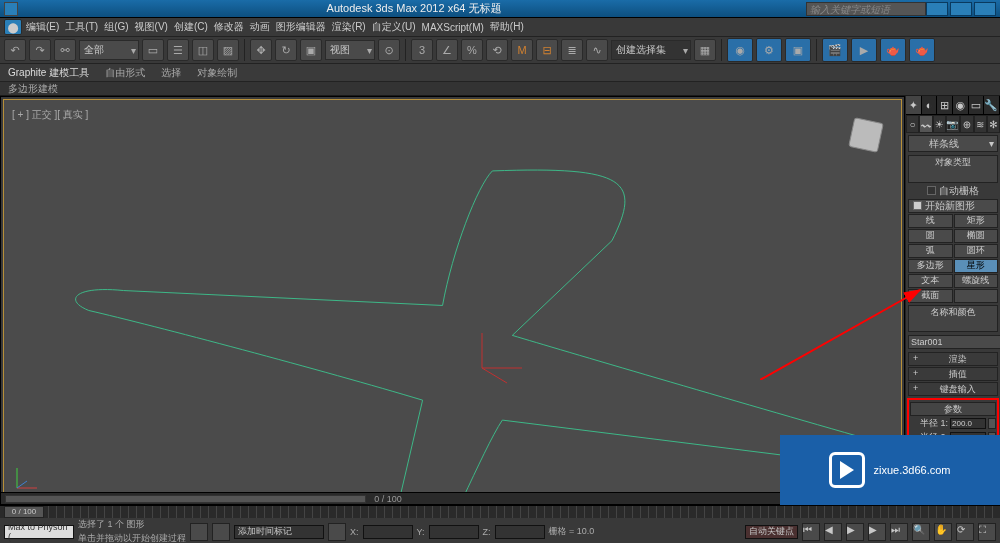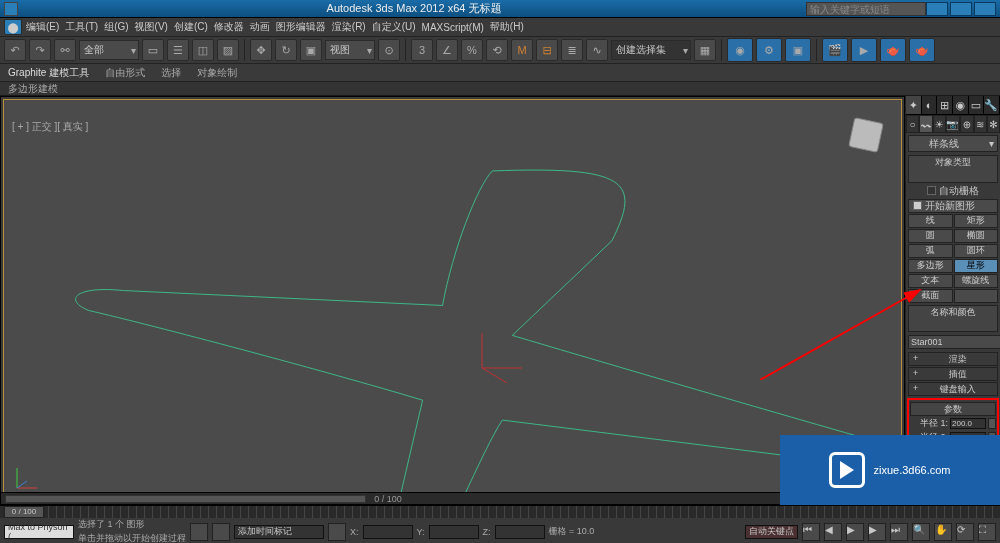--- a/index.html
+++ b/index.html
@@ -2,39 +2,39 @@
 <html><head>
 <meta charset="utf-8">
 <style>
 *{box-sizing:border-box;margin:0;padding:0;font-family:"Microsoft YaHei",SimSun,Arial,sans-serif;font-size:10px;color:#c8c8c8;user-select:none}
 body{width:1000px;height:543px;background:#393939;overflow:hidden;position:relative}
 .titlebar{height:18px;background:linear-gradient(#1a6ca8,#0d4f7f);display:flex;align-items:center;padding:0 4px;border-bottom:1px solid #000}
 .titlebar .logo{width:14px;height:14px;background:#2a7fb8;border:1px solid #444;margin-right:4px}
 .titlebar .title{flex:1;text-align:center;font-size:11px;color:#eee}
 .titlebar .winbtns{display:flex;gap:2px}
 .titlebar .winbtns span{width:22px;height:14px;background:#2a7fb8;border:1px solid #0a3a5f;display:inline-block}
-.search-box{width:120px;height:14px;background:#555;border:1px solid #333;color:#888;padding:0 3px}
+.search-box{width:120px;height:14px;background:#555;border:1px solid #333;font-style:italic;color:#888;padding:0 3px}
 .menubar{height:18px;background:#393939;display:flex;align-items:center;padding-left:4px;gap:2px}
 .menubar span{font-size:10px;color:#ccc;padding:0 2px}
 .toolbar{height:28px;background:#393939;border-top:1px solid #222;border-bottom:1px solid #222;display:flex;align-items:center;padding:0 4px;gap:3px}
 .tbtn{width:22px;height:22px;background:#4a4a4a;border:1px solid #2a2a2a;border-radius:2px;display:inline-flex;align-items:center;justify-content:center;font-size:11px;color:#aaa}
 .tbtn.big{width:26px;height:24px}
 .tbtn.blue{background:#2a6fa8}
 .tbtn-sep{width:1px;height:22px;background:#222;margin:0 2px}
 .dropdown{height:20px;background:#4a4a4a;border:1px solid #2a2a2a;padding:0 12px 0 4px;display:inline-flex;align-items:center;position:relative}
 .dropdown::after{content:"▾";position:absolute;right:2px;color:#aaa}
 .ribbon{height:18px;background:#3a3a3a;border-bottom:1px solid #222;display:flex;align-items:center;padding-left:8px;gap:16px}
 .ribbon span{font-size:10px;color:#aaa}
 .ribbon span.active{color:#ddd}
 .subribbon{height:14px;background:#333;border-bottom:1px solid #1a1a1a;padding-left:8px;display:flex;align-items:flex-start}
 .subribbon span{font-size:10px;color:#aaa}
 .main{display:flex;height:calc(543px - 18px - 18px - 28px - 18px - 14px - 38px)}
 .viewport-wrap{flex:1;position:relative;background:#3a3a3a;border:1px solid #000}
 .viewport{position:absolute;inset:2px;border:1px solid #b89038;background:#4b4b4b}
-.viewport-label{position:absolute;top:20px;left:8px;font-size:10px;color:#aaa}
+.viewport-label{position:absolute;top:8px;left:8px;font-size:10px;color:#aaa}
 .viewcube{position:absolute;top:10px;right:10px;width:50px;height:50px;display:flex;align-items:center;justify-content:center}
 .cube{width:30px;height:30px;background:#bbb;border:1px solid #888;transform:rotate(12deg);border-radius:3px}
 .star-svg{position:absolute;top:0;left:0;width:100%;height:100%}
 .gizmo{position:absolute;left:468px;top:228px;pointer-events:none}
 .axis-icon{position:absolute;bottom:8px;left:8px;width:30px;height:30px}
 .scrollbar-h{position:absolute;bottom:0;left:0;right:0;height:12px;background:#2a2a2a;border-top:1px solid #000;display:flex;align-items:center}
 .scrollbar-h .thumb{width:40%;height:8px;background:#555;margin-left:4px;border:1px solid #333}
 .scrollbar-h .label{margin-left:8px;font-size:9px;color:#999}
 .cmdpanel{width:95px;background:#393939;border-left:1px solid #222;display:flex;flex-direction:column}
 .cmd-tabs{display:flex;height:20px;background:#2a2a2a;border-bottom:1px solid #000}

